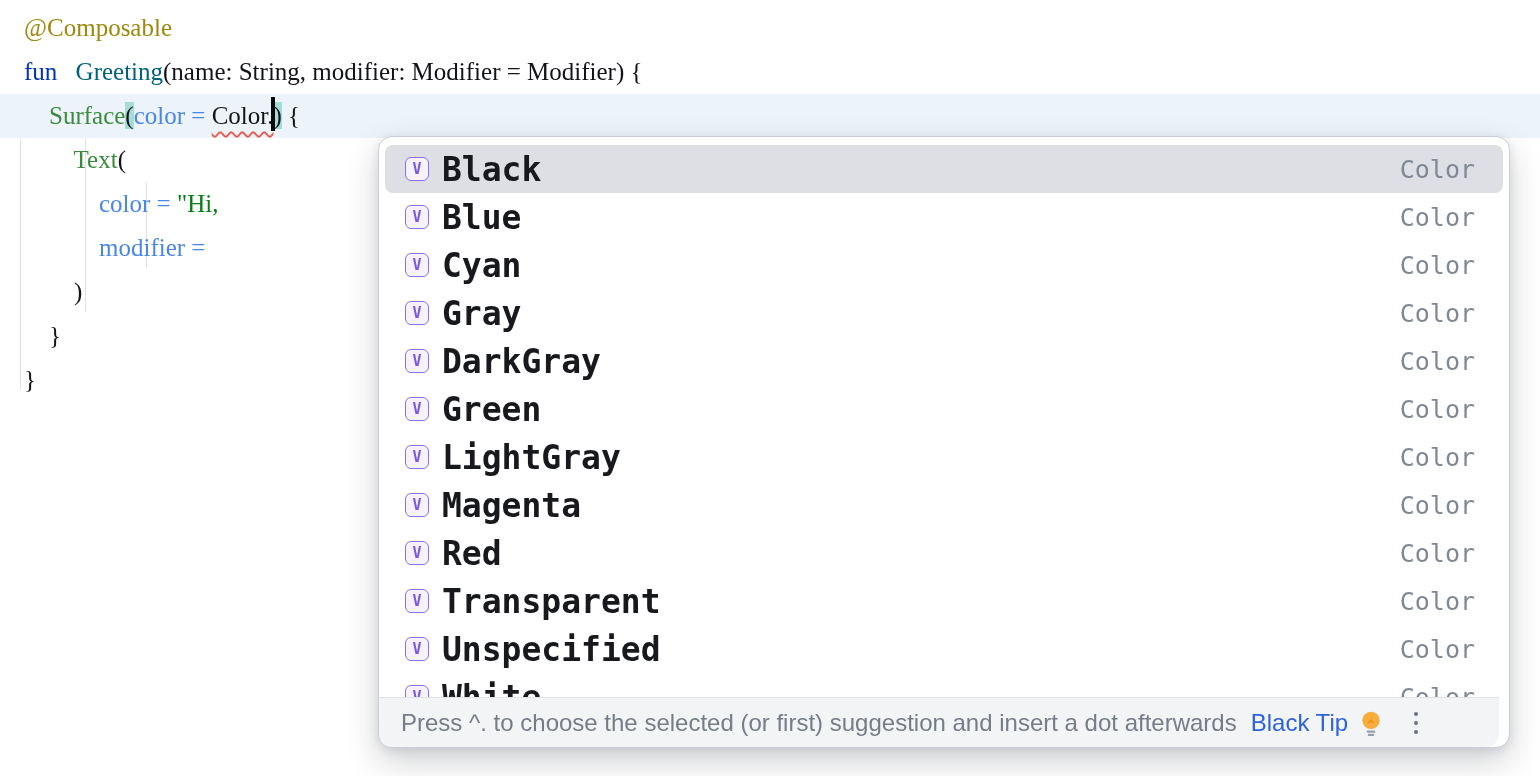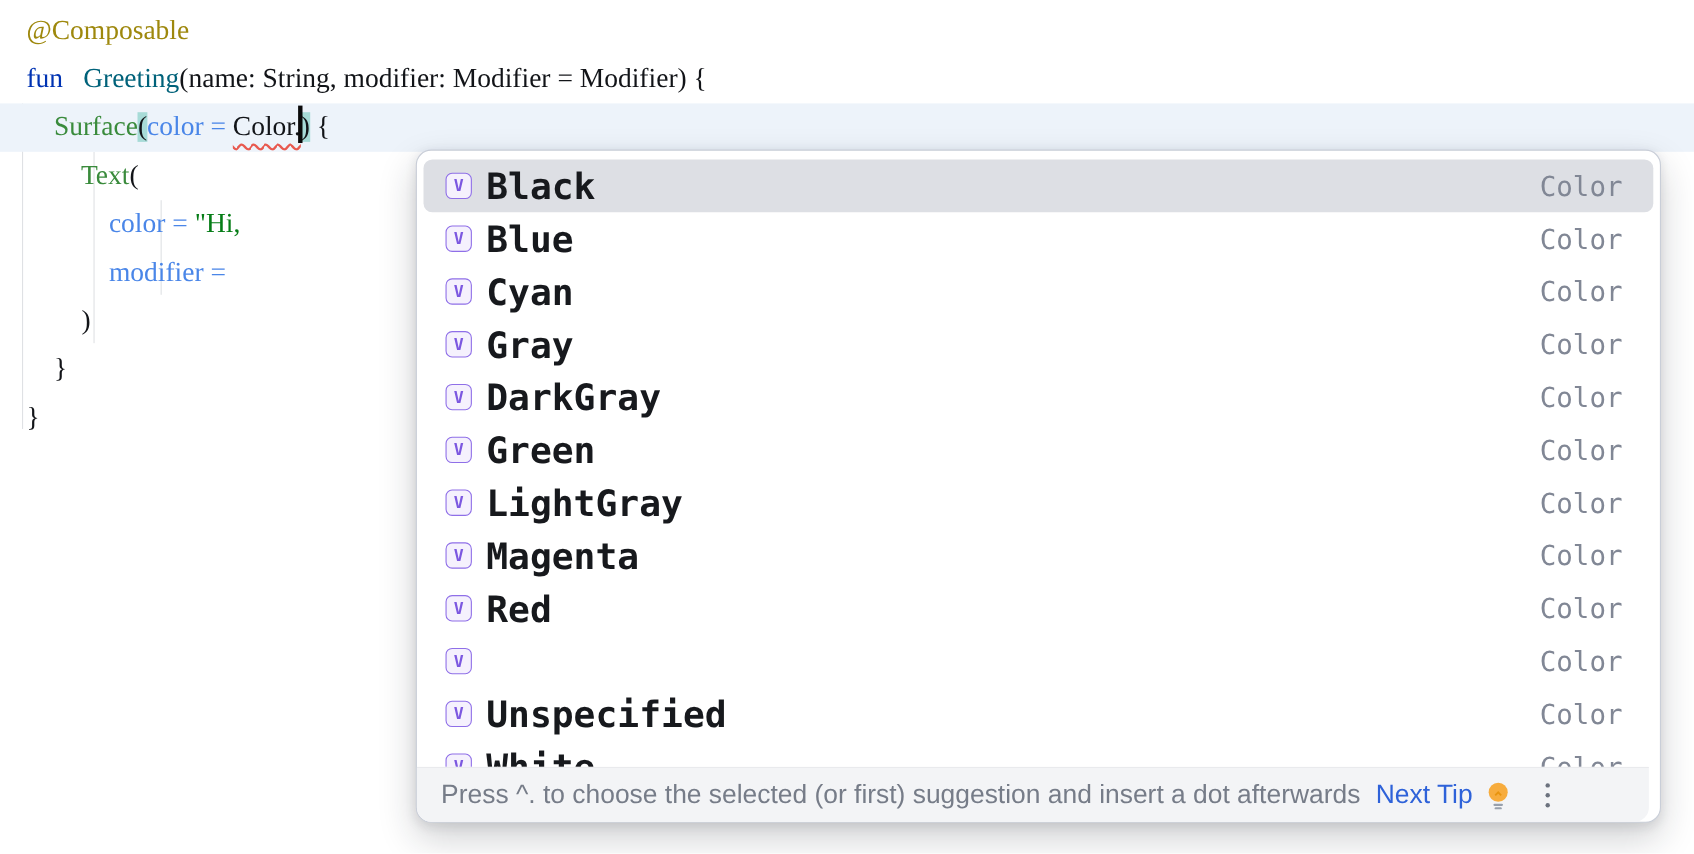--- a/index.html
+++ b/index.html
@@ -156,36 +156,37 @@
         <span class="item-label">Magenta</span>
         <span class="item-type">Color</span>
       </div>
       <div class="completion-row">
         <span class="item-icon">V</span>
         <span class="item-label">Red</span>
         <span class="item-type">Color</span>
       </div>
       <div class="completion-row">
         <span class="item-icon">V</span>
+        <span class="item-label">Transparent</span>
         <span class="item-type">Color</span>
       </div>
       <div class="completion-row">
         <span class="item-icon">V</span>
         <span class="item-label">Unspecified</span>
         <span class="item-type">Color</span>
       </div>
       <div class="completion-row">
         <span class="item-icon">V</span>
         <span class="item-label">White</span>
         <span class="item-type">Color</span>
       </div>
     </div>
   <div class="hint-bar">
     <span class="hint-text">Press ^. to choose the selected (or first) suggestion and insert a dot afterwards</span>
-    <a class="next-tip">Next Tip</a>
+    <a class="next-tip">Black Tip</a>
     <span class="bulb">
       <svg width="26" height="26" viewBox="0 0 24 24">
         <circle cx="12" cy="9.5" r="8" fill="#F7AC3D"></circle>
         <path d="M9.5 12 L12 9.5 L14.5 12" stroke="#E8940F" stroke-width="1.6" fill="none"></path>
         <rect x="8" y="19" width="8" height="2" rx="1" fill="#98A0AC"></rect>
         <rect x="9" y="22" width="6" height="2" rx="1" fill="#98A0AC"></rect>
       </svg>
     </span>
     <span class="kebab">
       <i></i>

